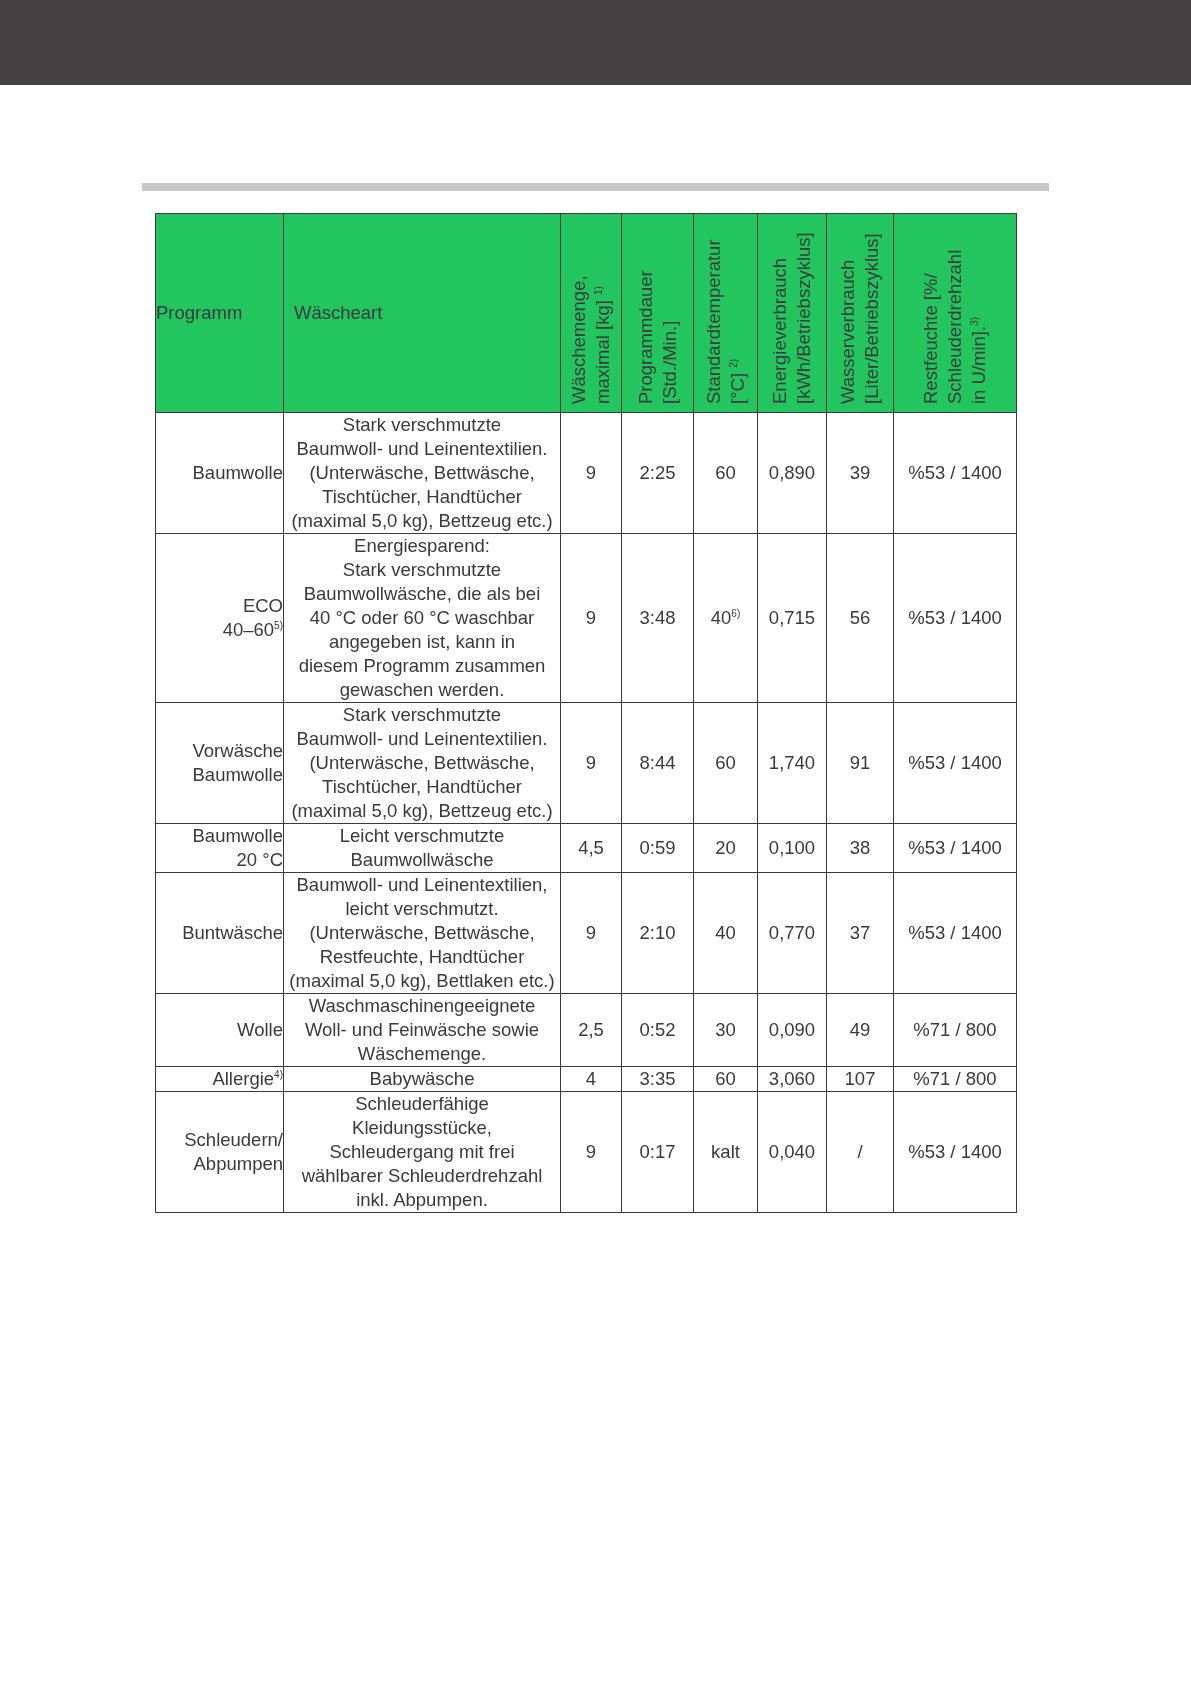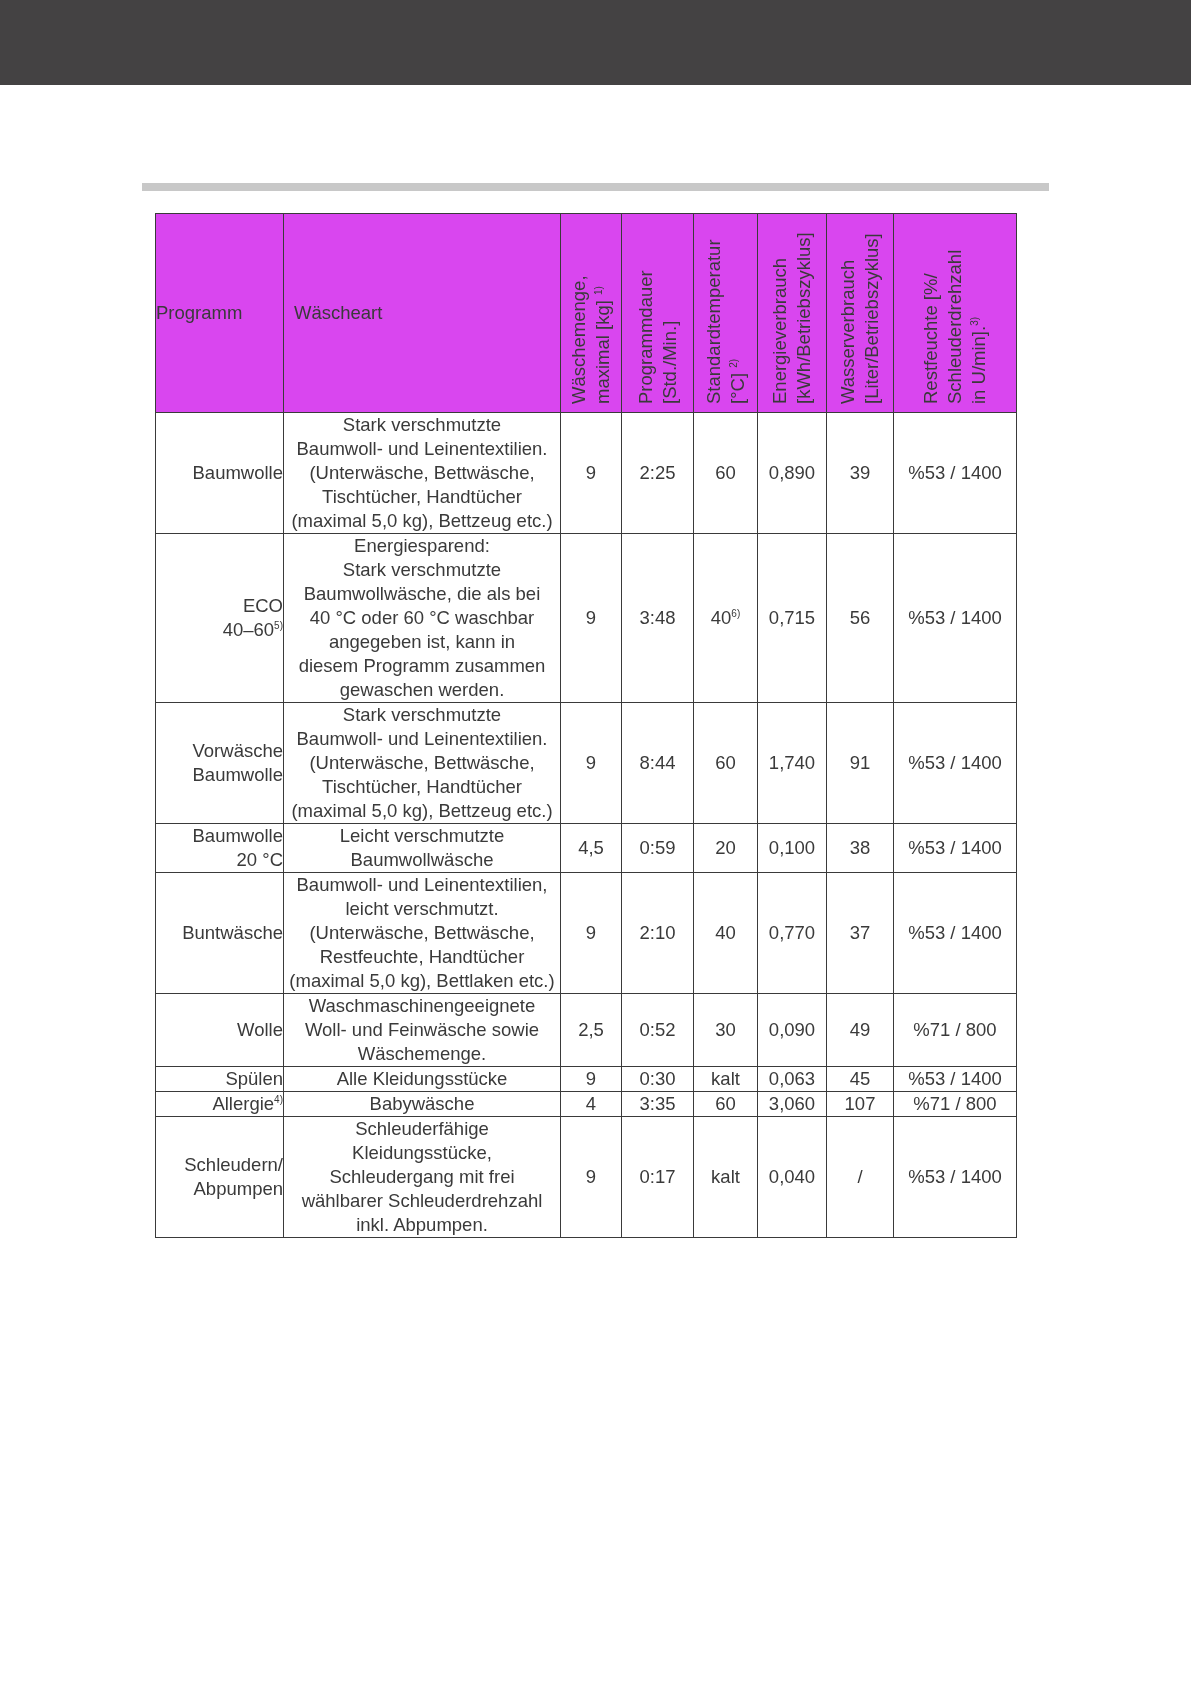--- a/index.html
+++ b/index.html
@@ -7,21 +7,21 @@
     width: 1191px; height: 1684px; position: relative; background: #ffffff;
     font-family: "Liberation Sans", sans-serif; color: #3a3a3a; overflow: hidden;
   }
   .top-band { position: absolute; left: 0; top: 0; width: 1191px; height: 85px; background: #444243; }
   .rule { position: absolute; left: 142px; top: 183px; width: 907px; height: 8px; background: #c8c8c8; }
   table.prog {
     position: absolute; left: 155px; top: 213px; width: 861px;
     border-collapse: collapse; table-layout: fixed; font-size: 18.5px; line-height: 24px;
   }
   table.prog td, table.prog th { border: 1.5px solid #3a3a3a; padding: 0; vertical-align: middle; }
-  table.prog thead th { background: #d946ef; font-weight: normal; height: 198px; }
+  table.prog thead th { background: #22c55e; font-weight: normal; height: 198px; }
   th.h-text { text-align: left; padding-left: 10px; }
   th.h-text.wa { padding-left: 10px; }
   .rot-wrap { position: relative; width: 100%; height: 198px; }
   .rot {
     position: absolute; left: 50%; bottom: 8px; transform-origin: left bottom;
     transform: rotate(-90deg) translateY(100%); white-space: nowrap; text-align: left;
     line-height: 24px;
   }
   .rot span.line { display: block; }
   sup, .sup { font-size: 10px; vertical-align: super; line-height: 0; }
@@ -207,34 +207,20 @@
         </td>
         <td class="num"><span>2,5</span></td>
         <td class="num"><span>0:52</span></td>
         <td class="num"><span>30</span></td>
         <td class="num"><span>0,090</span></td>
         <td class="num"><span>49</span></td>
         <td class="num"><span>%71 / 800</span></td>
       </tr>
       <tr>
         <td class="prog-name pname">
-          <span class="line">Spülen</span>
-        </td>
-        <td class="desc">
-          <span class="line">Alle Kleidungsstücke</span>
-        </td>
-        <td class="num"><span>9</span></td>
-        <td class="num"><span>0:30</span></td>
-        <td class="num"><span>kalt</span></td>
-        <td class="num"><span>0,063</span></td>
-        <td class="num"><span>45</span></td>
-        <td class="num"><span>%53 / 1400</span></td>
-      </tr>
-      <tr>
-        <td class="prog-name pname">
           <span class="line"><span>Allergie</span><span class="sup">4)</span></span>
         </td>
         <td class="desc">
           <span class="line">Babywäsche</span>
         </td>
         <td class="num"><span>4</span></td>
         <td class="num"><span>3:35</span></td>
         <td class="num"><span>60</span></td>
         <td class="num"><span>3,060</span></td>
         <td class="num"><span>107</span></td>

